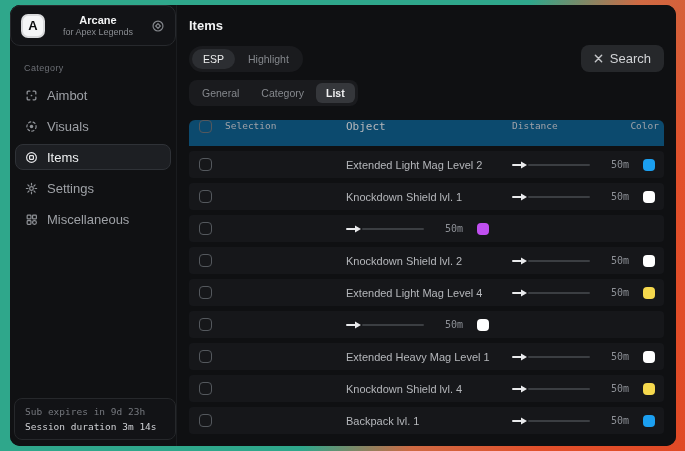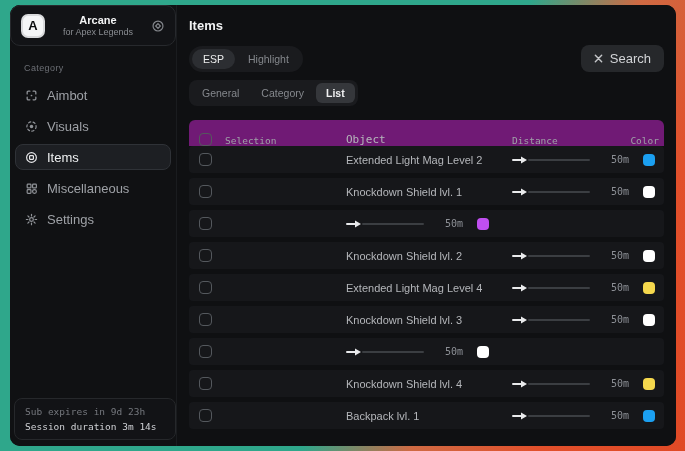--- a/index.html
+++ b/index.html
@@ -60,22 +60,22 @@
   }
   .seg-tabs{ margin-top:8px; display:inline-flex; align-self:flex-start; background:#1a1b1e; border-radius:8px; padding:3px; gap:2px;}
   .seg{
     border:none; background:transparent; color:#85888d; font-family:inherit;
     font-size:10.5px; padding:4px 10px; border-radius:6px; cursor:pointer;
   }
   .seg.active{ background:#35373b; color:#f0f1f2; font-weight:bold;}
   
   .table{ margin-top:14px; display:flex; flex-direction:column;}
   .thead{
-    display:flex; align-items:flex-end; height:26px; background:#701a75; border-radius:6px 6px 0 0;
-    font-family:"DejaVu Sans Mono", monospace; font-size:9.5px; color:#9fa2a8; 
+    display:flex; align-items:flex-start; height:26px; background:#0c4a6e; border-radius:6px 6px 0 0;
+    font-family:"DejaVu Sans Mono", monospace; font-size:9.5px; color:#9fa2a8; margin-bottom:5px;
   }
   .trow{ display:flex; align-items:center; height:27px; background:#16171a; margin-bottom:5px; border-radius:4px;}
   .trow:last-child{ margin-bottom:16px;}
   .c-check{ width:36px; padding-left:10px; display:flex; align-items:center;}
   .c-sel{ width:121px;}
   .c-obj{ width:166px; font-size:11px; color:#b5b7bb; white-space:nowrap; overflow:hidden;}
   .c-dist{ width:117px; display:flex; align-items:center;}
   .c-color{ width:34px; display:flex; justify-content:flex-end; padding-right:8px;}
   .thead .c-color{ padding-right:4px;}
   .checkbox{
@@ -133,37 +133,37 @@
     <span class="ico">
             <svg width="13" height="13" viewBox="0 0 24 24" fill="none" stroke="currentColor" stroke-width="2.2" stroke-linecap="round">
     <circle cx="12" cy="12" r="9"></circle>
               <rect x="8.5" y="8.5" width="7" height="7" rx="1.4"></rect>
   </svg>
           </span>
     <span class="lbl">Items</span>
   </div>
         <div class="nav-item">
     <span class="ico">
+            <svg width="13" height="13" viewBox="0 0 24 24" fill="none" stroke="currentColor" stroke-width="2.2" stroke-linecap="round">
+    <circle cx="12" cy="12" r="3.4"></circle>
+    <path d="M12 2.5v3M12 18.5v3M2.5 12h3M18.5 12h3M5.3 5.3l2.1 2.1M16.6 16.6l2.1 2.1M18.7 5.3l-2.1 2.1M7.4 16.6l-2.1 2.1"></path>
+  </svg>
+          </span>
+    <span class="lbl">Settings</span>
+  </div>
+        <div class="nav-item">
+    <span class="ico">
             <svg width="13" height="13" viewBox="0 0 24 24" fill="none" stroke="currentColor" stroke-width="2.2">
     <rect x="4" y="4" width="7" height="7" rx="1.5"></rect>
               <rect x="14" y="4" width="7" height="7" rx="1.5"></rect>
               <rect x="4" y="14" width="7" height="7" rx="1.5"></rect>
               <rect x="14" y="14" width="7" height="7" rx="3.5"></rect>
   </svg>
           </span>
     <span class="lbl">Miscellaneous</span>
-  </div>
-        <div class="nav-item">
-    <span class="ico">
-            <svg width="13" height="13" viewBox="0 0 24 24" fill="none" stroke="currentColor" stroke-width="2.2" stroke-linecap="round">
-    <circle cx="12" cy="12" r="3.4"></circle>
-    <path d="M12 2.5v3M12 18.5v3M2.5 12h3M18.5 12h3M5.3 5.3l2.1 2.1M16.6 16.6l2.1 2.1M18.7 5.3l-2.1 2.1M7.4 16.6l-2.1 2.1"></path>
-  </svg>
-          </span>
-    <span class="lbl">Settings</span>
   </div>
       </nav>
 
     <div class="sb-footer">
       <div class="l1">Sub expires in 9d 23h</div>
       <div class="l2">Session duration 3m 14s</div>
     </div>
   </aside>
 
   <main class="main">
@@ -296,40 +296,40 @@
     </div>
     <div class="c-color">
               <span class="swatch" style="background: rgb(245, 216, 77);"></span>
             </div>
   </div>
           <div class="trow">
     <div class="c-check">
               <span class="checkbox"></span>
             </div>
     <div class="c-sel"></div>
-    <div class="c-obj">Knockdown Shield lvl. 3</div>
     <div class="c-dist">
       <div class="slider">
         <svg width="16" height="10" viewBox="0 0 16 10">
           <path d="M1 5h8" stroke="#e9eaec" stroke-width="2" stroke-linecap="round"></path>
           <path d="M9 1.4L15 5l-6 3.6z" fill="#e9eaec"></path>
         </svg>
         <div class="track"></div>
       </div>
       <span class="dist-val">50m</span>
     </div>
     <div class="c-color">
               <span class="swatch" style="background: rgb(255, 255, 255);"></span>
             </div>
   </div>
           <div class="trow">
     <div class="c-check">
               <span class="checkbox"></span>
             </div>
     <div class="c-sel"></div>
+    <div class="c-obj">Extended Heavy Mag Level 1</div>
     <div class="c-dist">
       <div class="slider">
         <svg width="16" height="10" viewBox="0 0 16 10">
           <path d="M1 5h8" stroke="#e9eaec" stroke-width="2" stroke-linecap="round"></path>
           <path d="M9 1.4L15 5l-6 3.6z" fill="#e9eaec"></path>
         </svg>
         <div class="track"></div>
       </div>
       <span class="dist-val">50m</span>
     </div>

